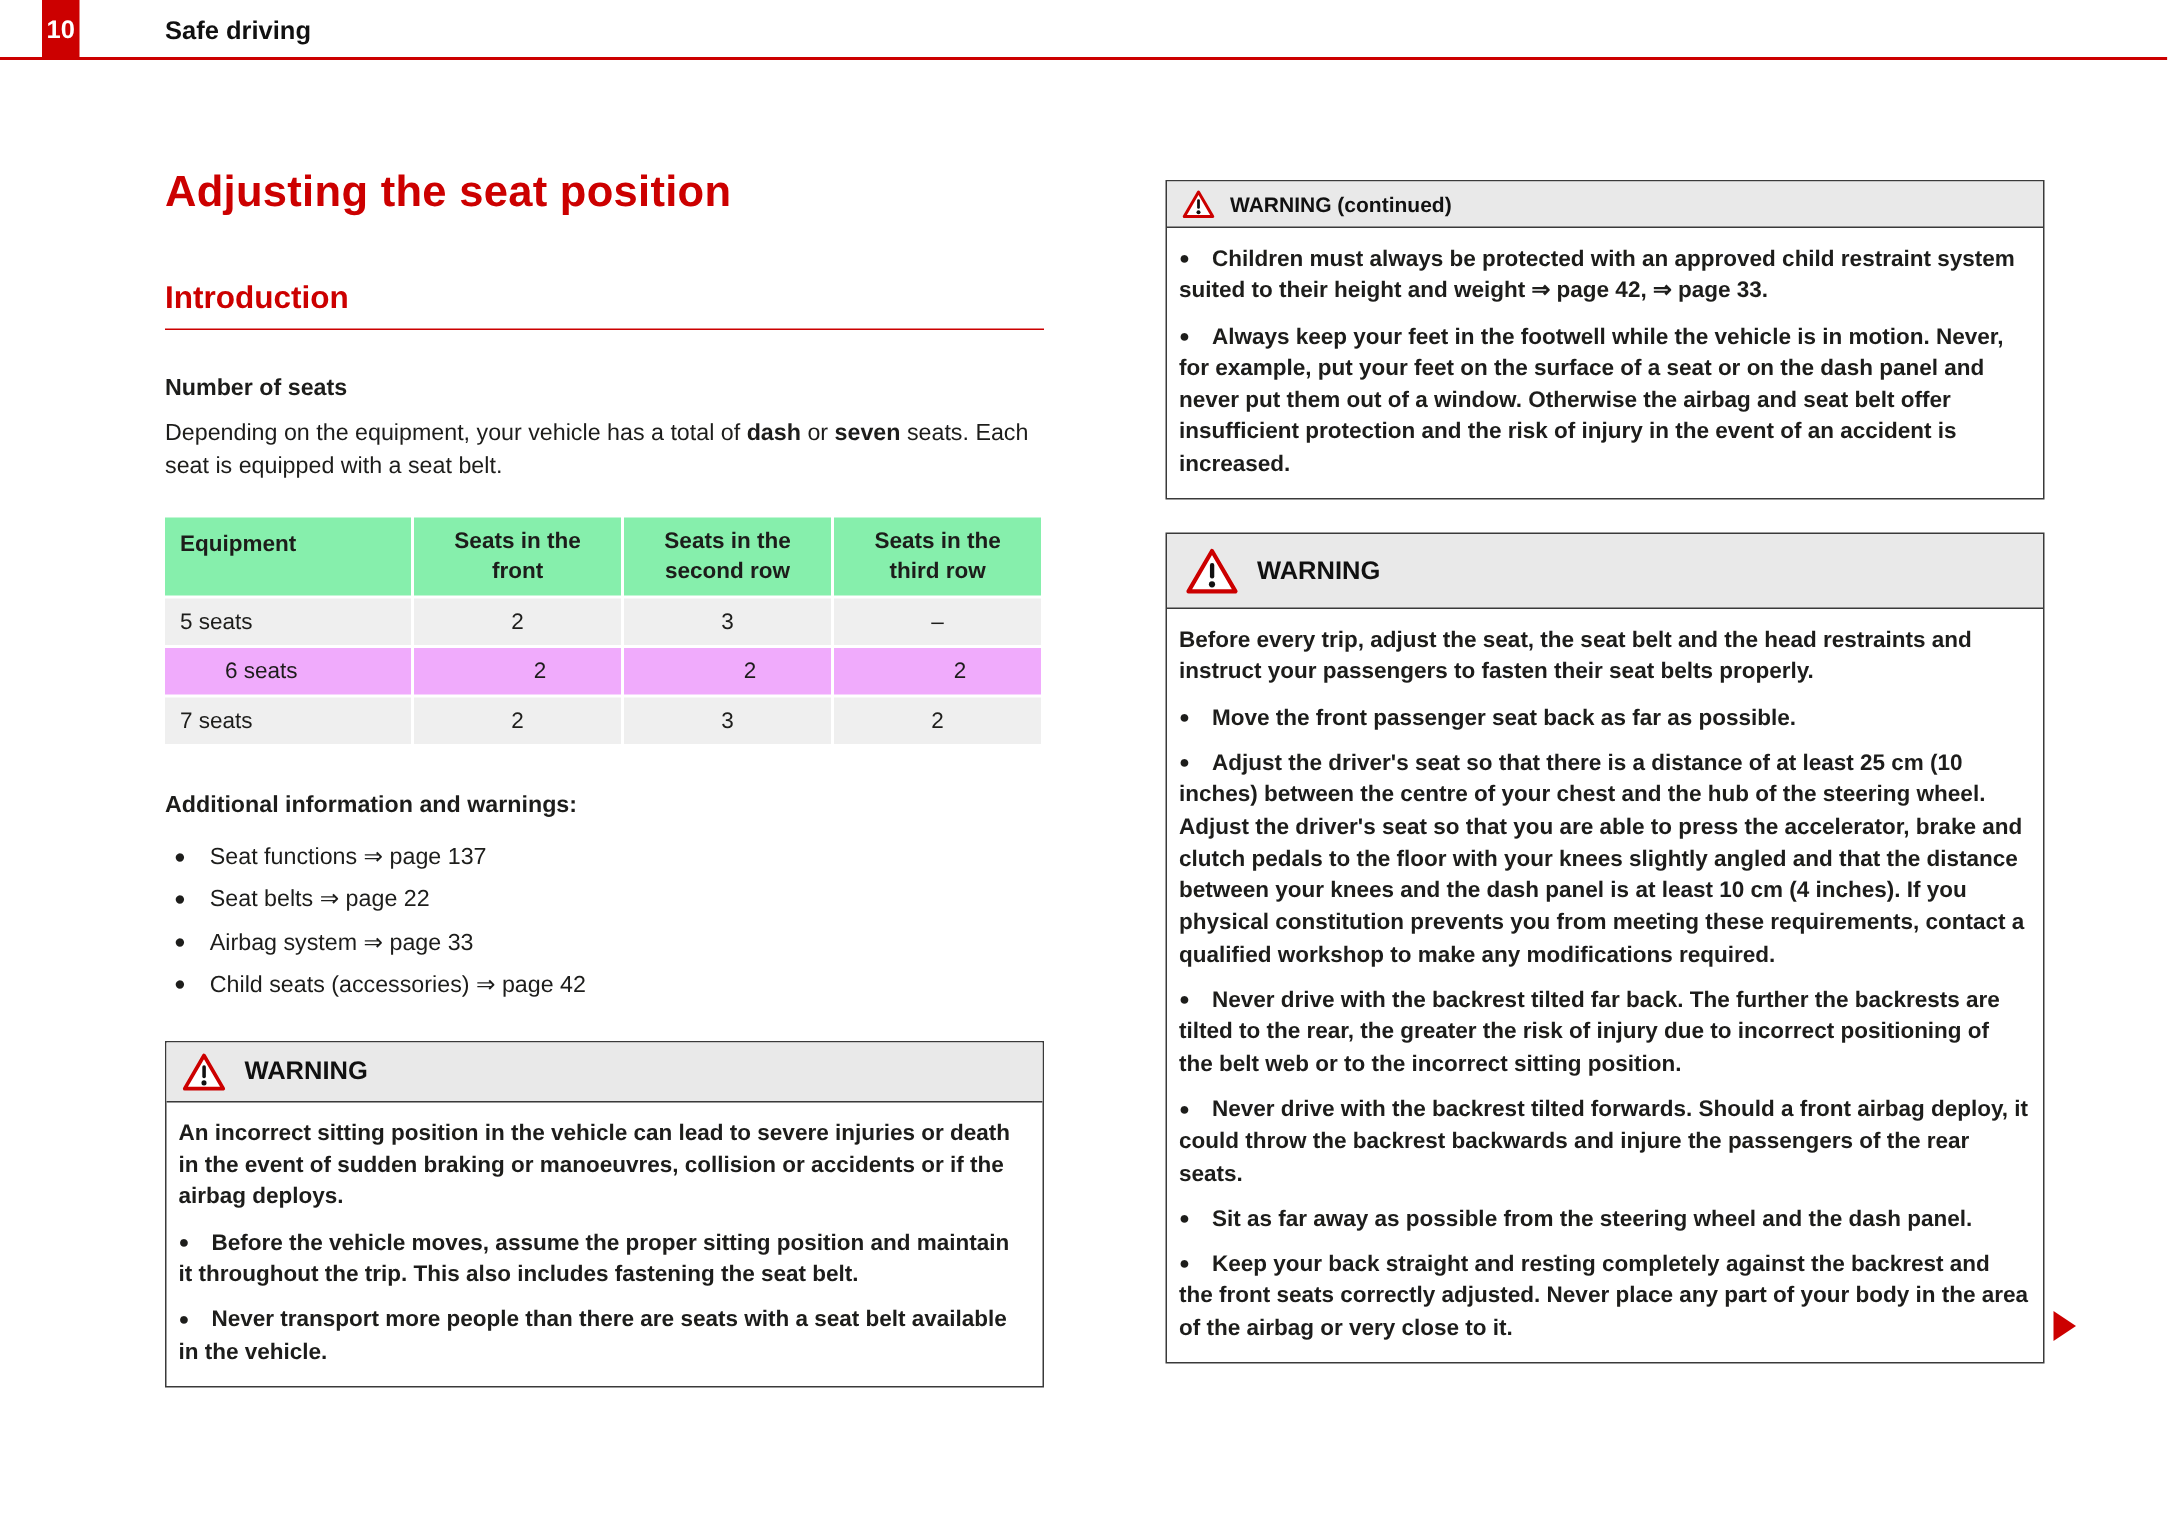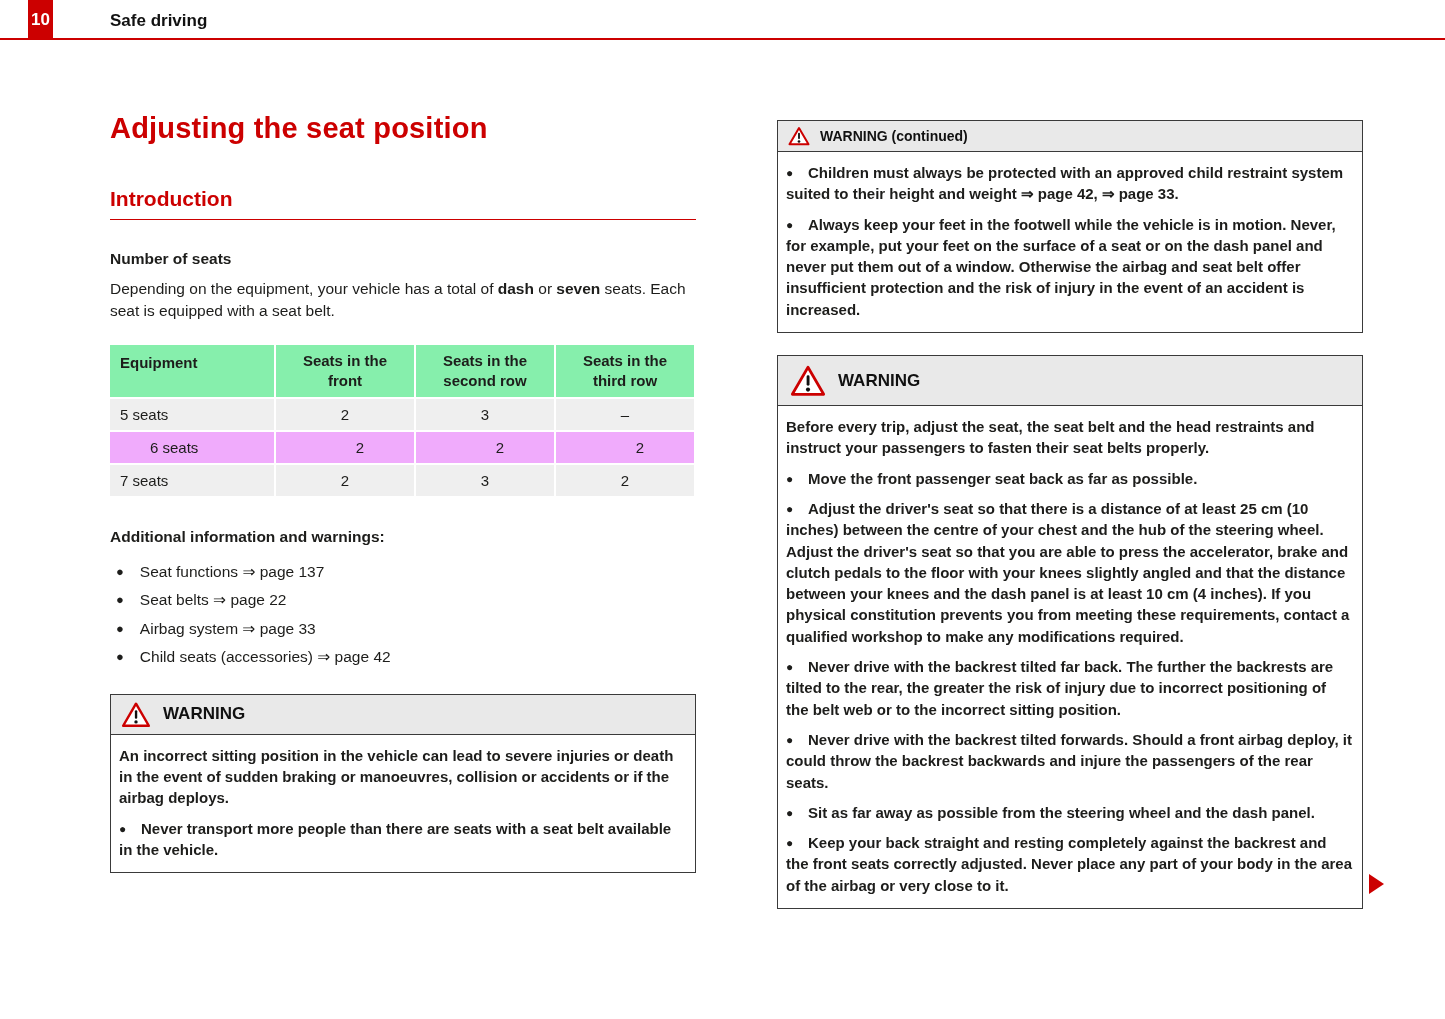--- a/index.html
+++ b/index.html
@@ -128,20 +128,21 @@
         <div class="warn-head">
           <svg class="tri" width="30" height="27" viewBox="0 0 26 24">
             <path d="M13 2.4 L24.4 22 H1.6 Z" fill="#ffffff" stroke="#cc0000" stroke-width="2.2" stroke-linejoin="round"></path>
             <rect x="12" y="8.2" width="2.1" height="7.6" rx="1" fill="#111"></rect>
             <circle cx="13" cy="18.6" r="1.5" fill="#111"></circle>
           </svg>
           <span class="warn-title">WARNING</span>
         </div>
         <div class="warn-body">
           <p>An incorrect sitting position in the vehicle can lead to severe injuries or death in the event of sudden braking or manoeuvres, collision or accidents or if the airbag deploys.</p>
+          <p><span class="bullet">●</span><span>Before the vehicle moves, assume the proper sitting position and maintain it throughout the trip. This also includes fastening the seat belt.</span></p>
           <p><span class="bullet">●</span><span>Never transport more people than there are seats with a seat belt available in the vehicle.</span></p>
         </div>
       </div>
     </div>
 
     <div class="col col-right">
 
       <div class="warn-box cont" style="margin-top:80px;">
         <div class="warn-head">
           <svg class="tri" width="22" height="20" viewBox="0 0 26 24">

